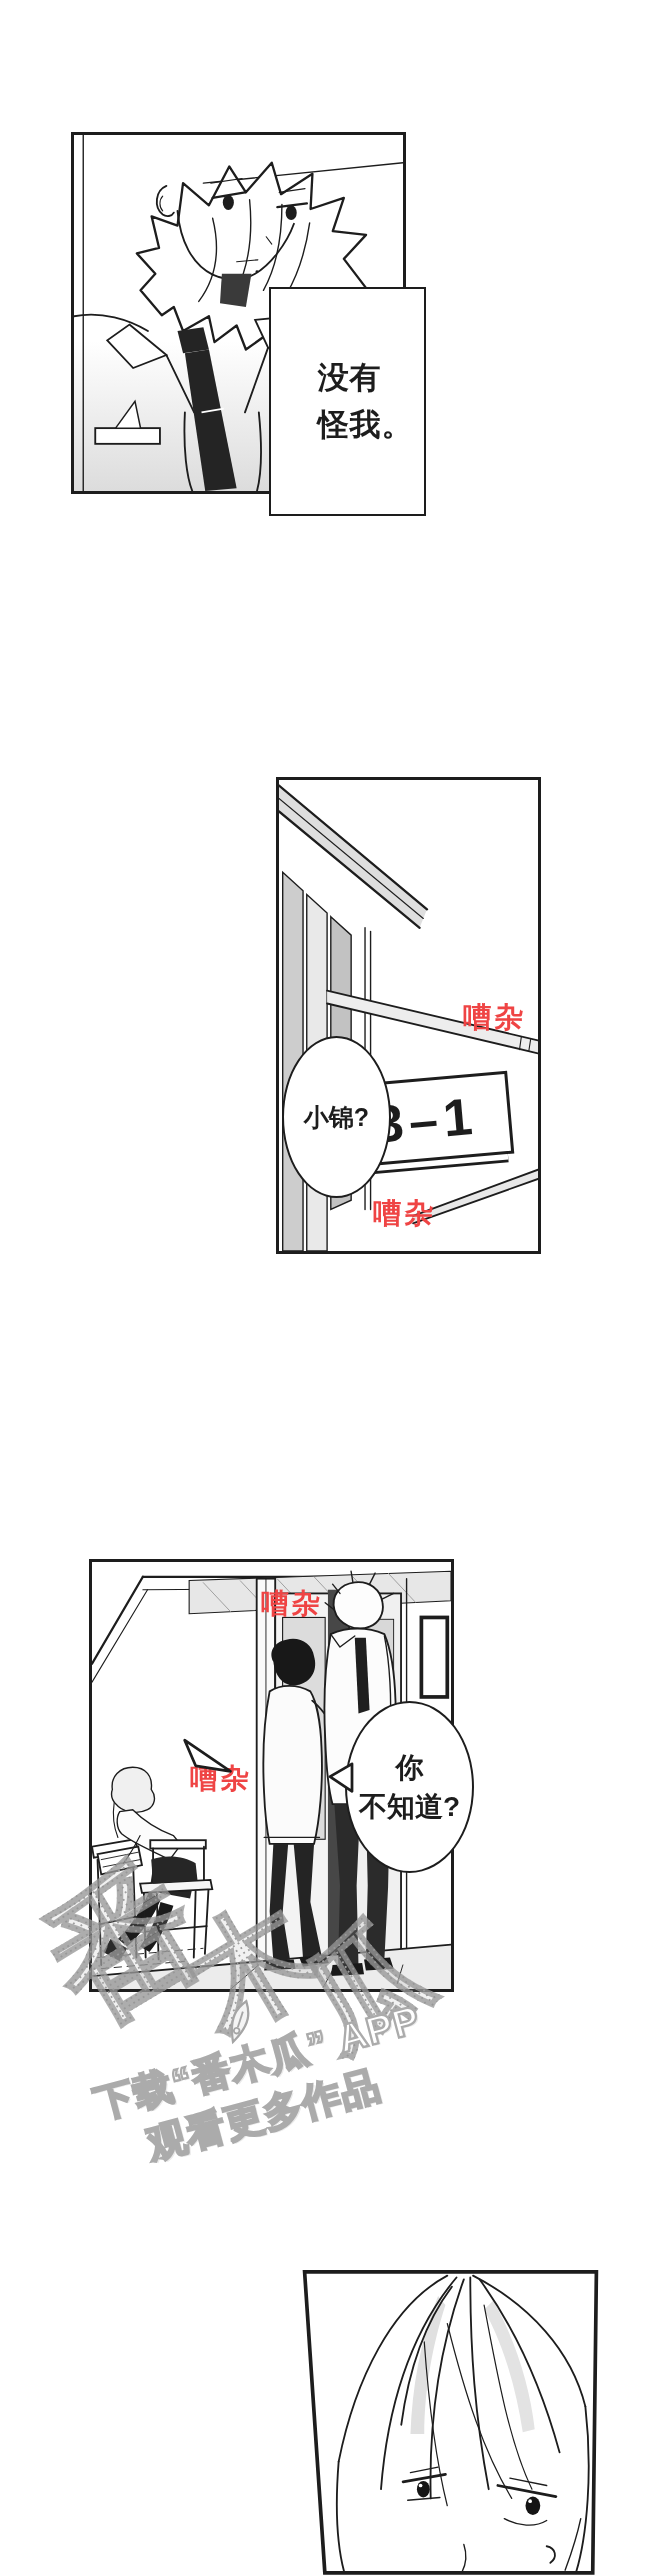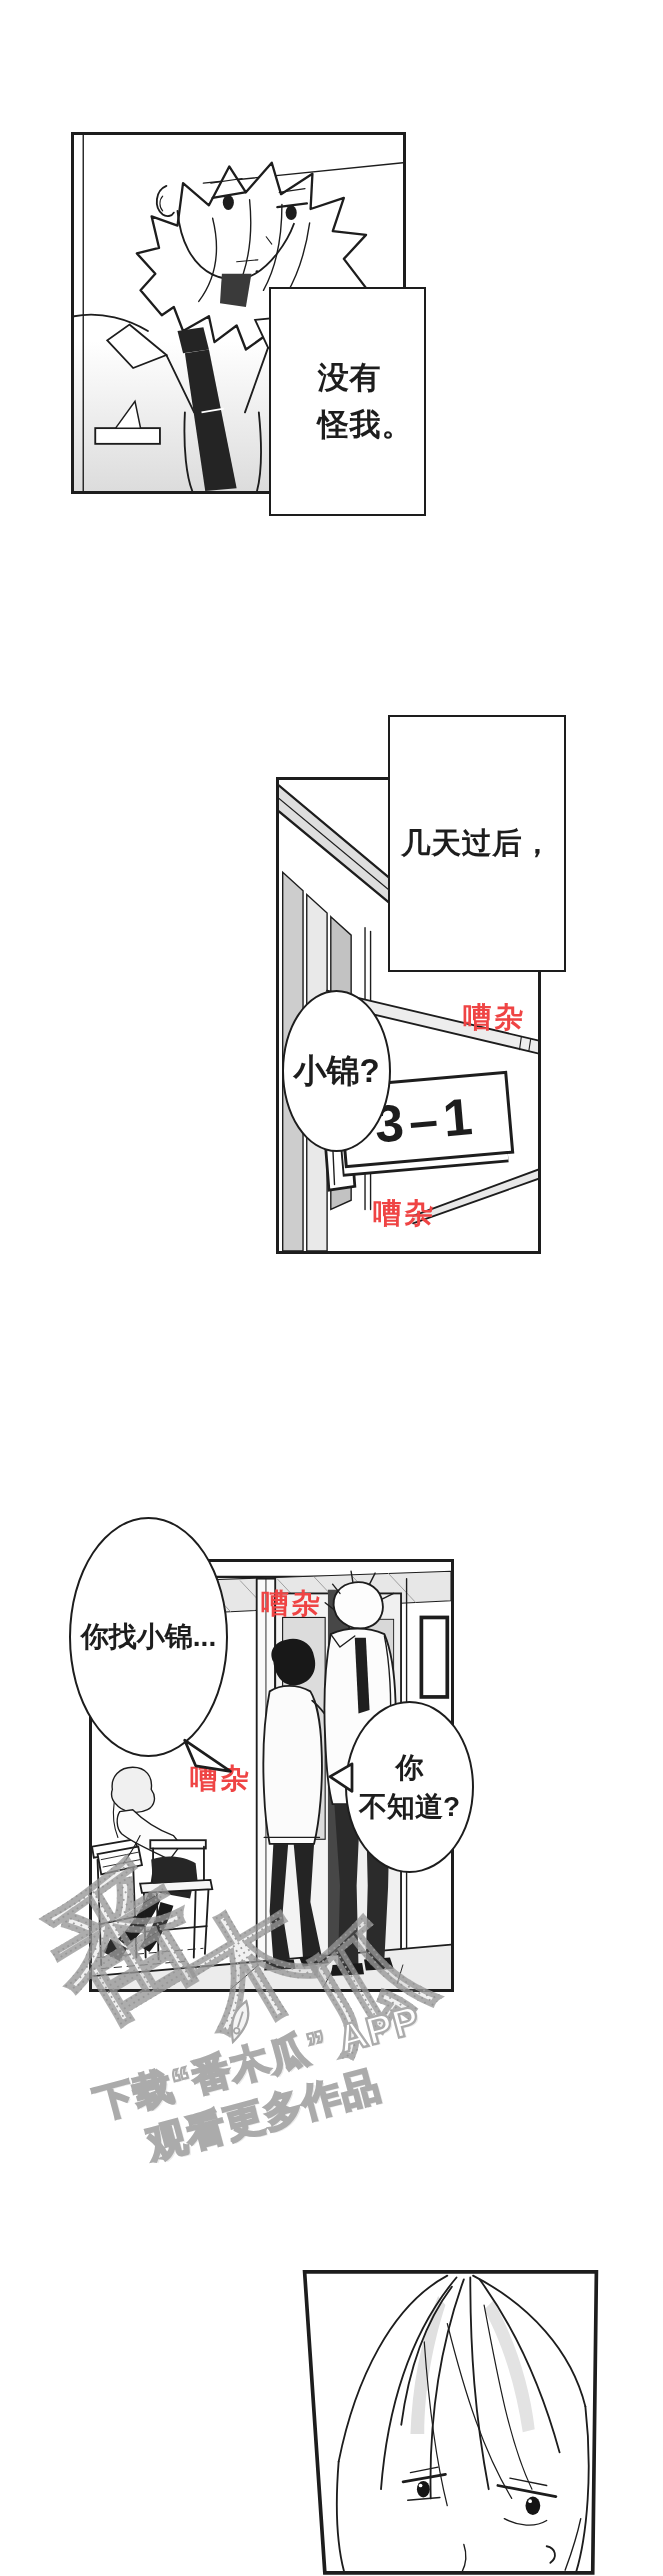--- a/index.html
+++ b/index.html
@@ -148,25 +148,22 @@
       <g>
         <polygon points="145,472 280,422 280,432 145,480" fill="#e8e8e8"></polygon>
         <g class="ink" stroke-width="2">
             <path d="M145,472 L280,422"></path>
             <path d="M145,480 L280,432"></path>
           </g>
       </g>
     </svg>
   </div>
 
-  <div class="caption" style="left:388px;top:715px;width:178px;height:257px;font-size:29.5px;">
-    <span>几天过后，</span>
-  </div>
-
-  <div class="bubble" style="left:282px;top:990px;width:109px;height:162px;font-size:33px;">
+
+  <div class="bubble" style="left:282px;top:1036px;width:109px;height:162px;font-size:25px;">
     <span>小锦?</span>
   </div>
 
   <div class="sign">
     <span>3–1</span>
   </div>
 
   <div class="sfx" style="left:463px;top:998px;font-size:28.6px;">
     <span>嘈杂</span>
   </div>
@@ -280,23 +277,20 @@
           </g>
         <polygon points="284,82 296,82 300,160 288,164" fill="#1f1f1f"></polygon>
         <path d="M262,262 L290,262 L286,350 L288,436 L266,436 L268,350 Z" fill="#2b2b2b"></path>
         <path d="M296,262 L322,262 L320,352 L316,430 L296,430 L298,350 Z" fill="#2b2b2b"></path>
         <polygon points="260,436 292,434 294,446 258,448" fill="#191919"></polygon>
         <polygon points="294,430 322,428 326,440 296,442" fill="#191919"></polygon>
       </g>
     </svg>
   </div>
 
-  <div class="bubble" style="left:69px;top:1517px;width:159px;height:240px;font-size:28px;">
-    <span>你找小锦...</span>
-  </div>
   <svg class="tail" style="left:181px;top:1738px;" width="55" height="41" viewBox="0 0 60 44">
     <path d="M4,2 L54,36 L16,30 Z" fill="#ffffff" stroke="#1d1d1d" stroke-width="3" stroke-linejoin="round"></path>
   </svg>
 
   <div class="bubble" style="left:345px;top:1701px;width:129px;height:172px;font-size:28px;">
     <div class="b3b-lines">
       <div>你</div>
       <div>不知道?</div>
     </div>
   </div>

